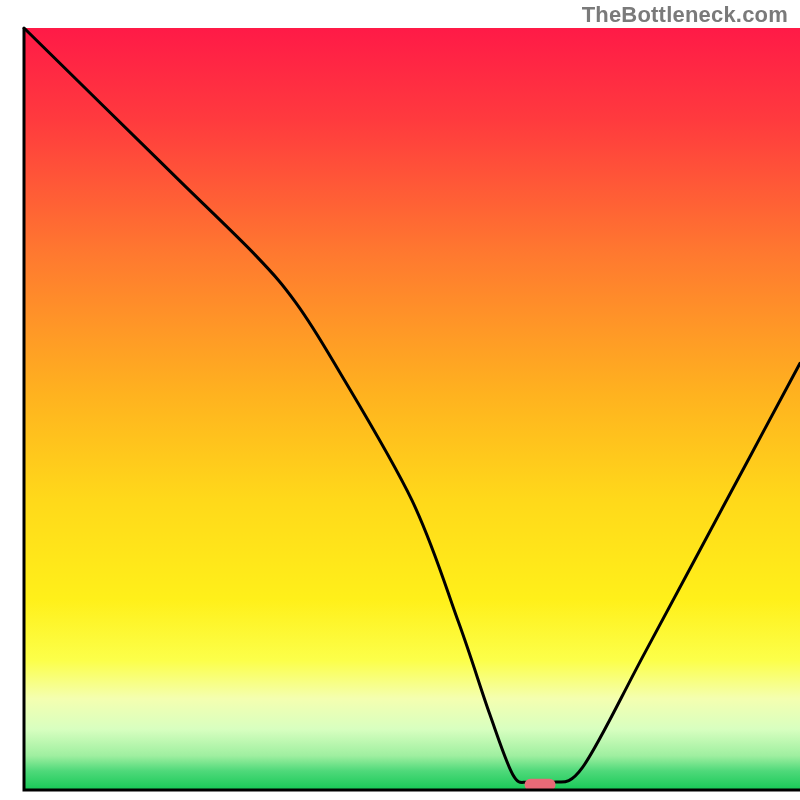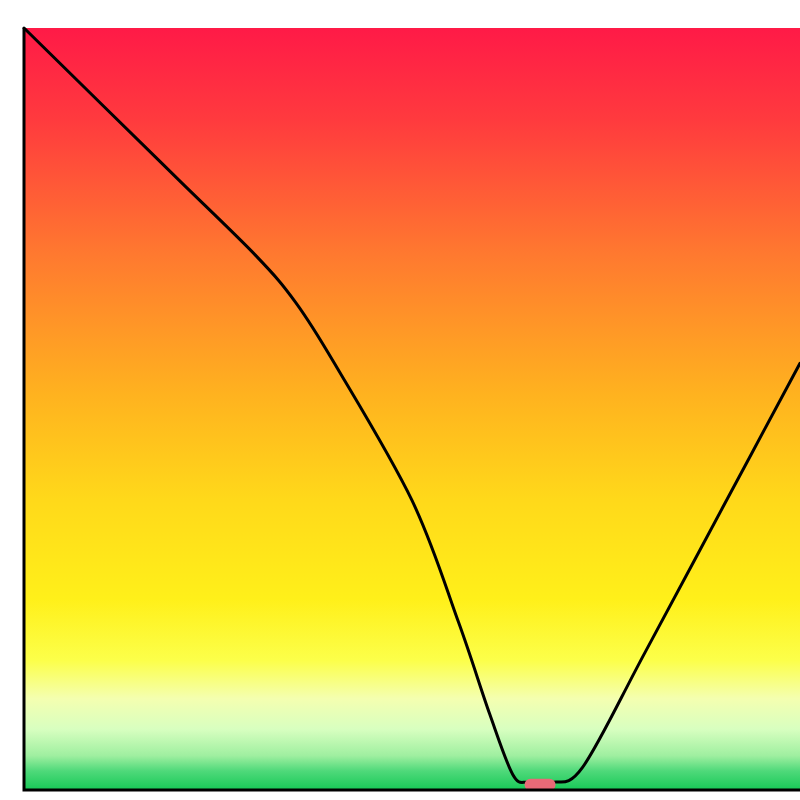--- a/index.html
+++ b/index.html
@@ -25,20 +25,21 @@
     letter-spacing: 0.2px;
   }
   svg {
     display: block;
   }
 </style>
 </head>
 <body>
 
 <div class="container">
+  <div class="watermark">TheBottleneck.com</div>
   <svg id="chart-svg" width="800" height="800" viewBox="0 0 800 800">
     <defs>
       <linearGradient id="bg-grad" x1="0" y1="0" x2="0" y2="1">
           <stop offset="0%" stop-color="#ff1a47"></stop>
           <stop offset="12%" stop-color="#ff3a3e"></stop>
           <stop offset="30%" stop-color="#ff7a2f"></stop>
           <stop offset="48%" stop-color="#ffb21f"></stop>
           <stop offset="62%" stop-color="#ffd91a"></stop>
           <stop offset="75%" stop-color="#fff01a"></stop>
           <stop offset="83%" stop-color="#fcff4a"></stop>

